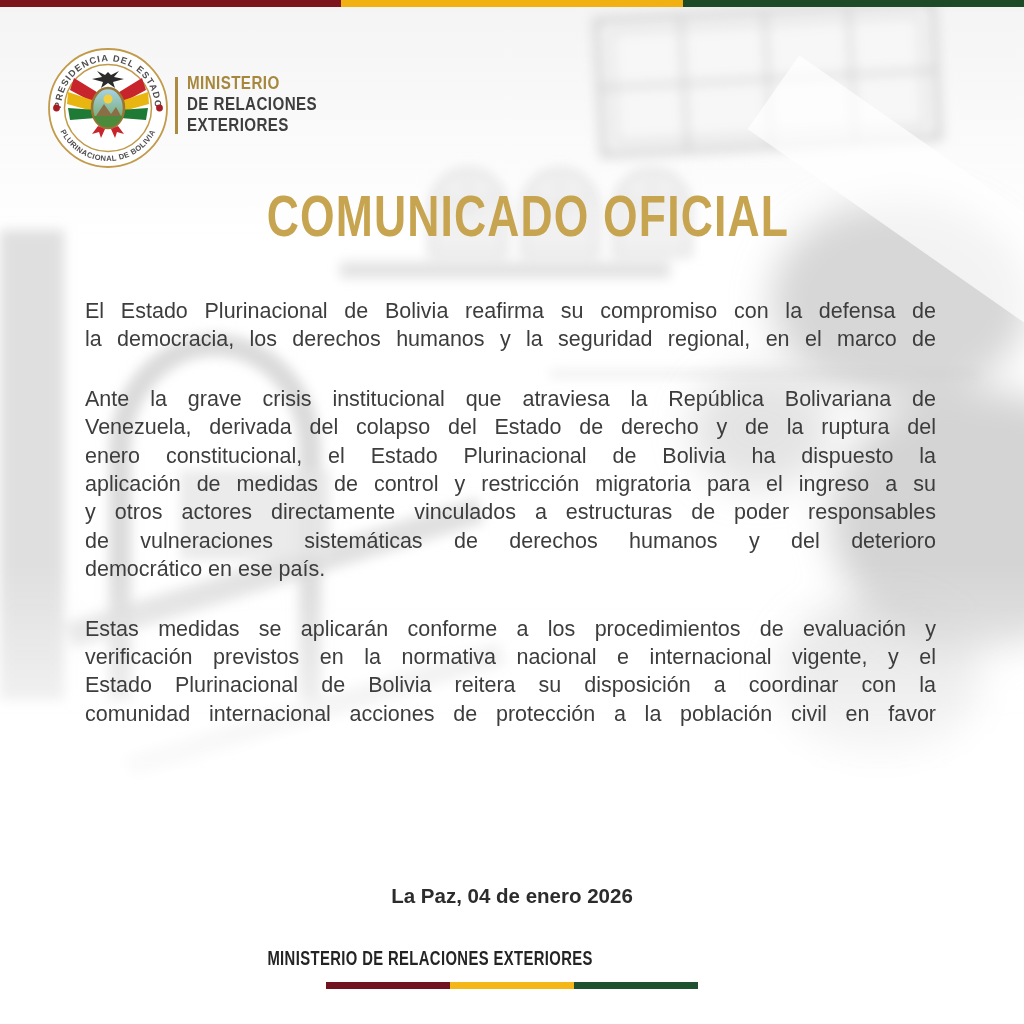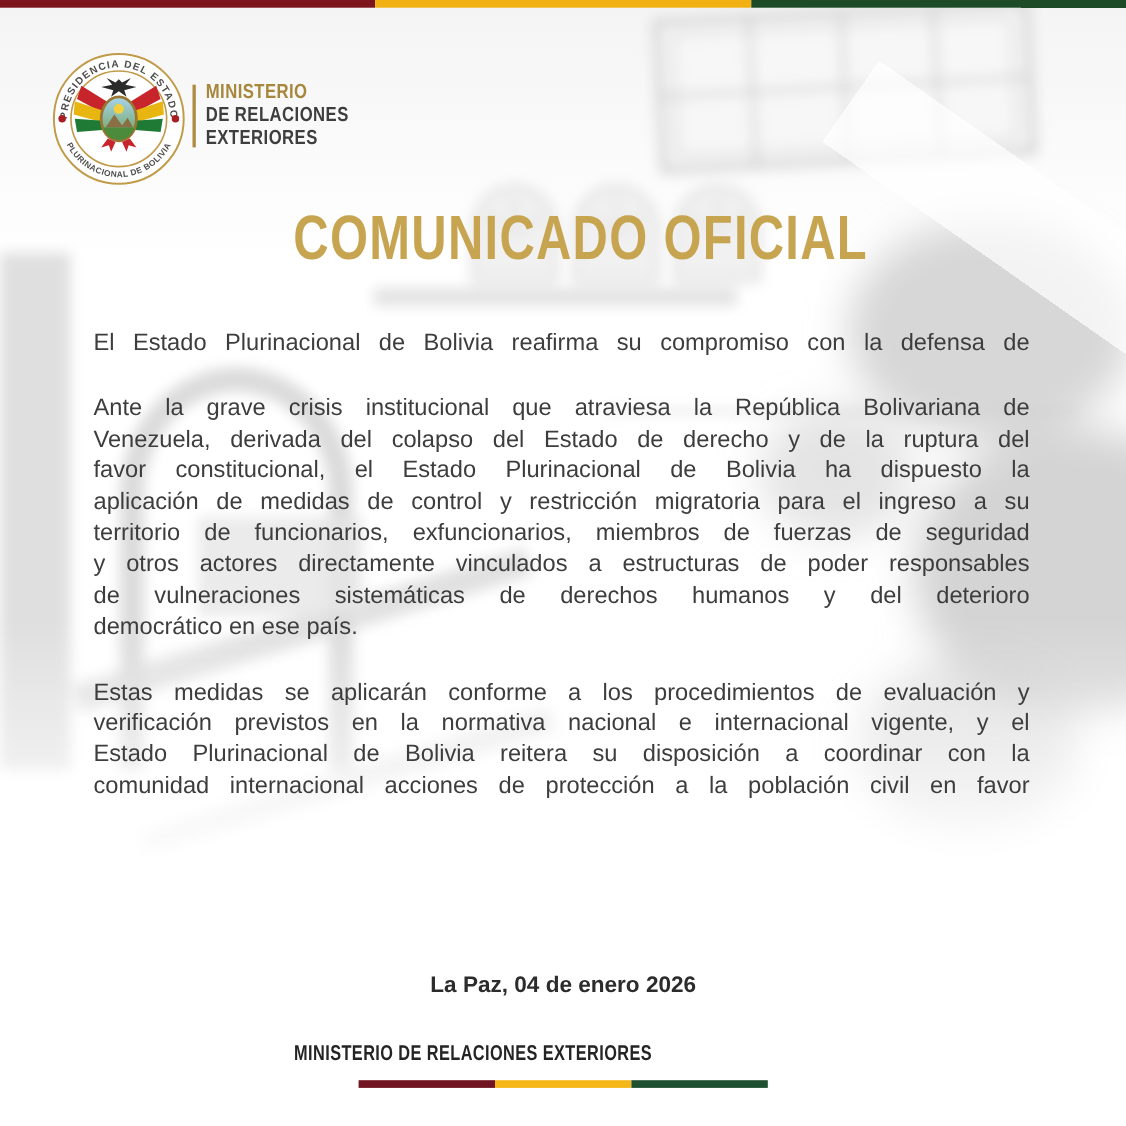--- a/index.html
+++ b/index.html
@@ -158,27 +158,27 @@
   <div class="wm-line">EXTERIORES</div>
 </div>
 
 <div class="layer title">
   <span class="title-inner" style="color: rgb(199, 164, 80);">COMUNICADO OFICIAL</span>
 </div>
 
 <div class="layer bodytext">
   <div class="para">
     <div class="bl">El Estado Plurinacional de Bolivia reafirma su compromiso con la defensa de</div>
+    <div class="bl">la democracia, los derechos humanos y la seguridad regional, en el marco de</div>
   </div>
   <div class="para">
     <div class="bl">Ante la grave crisis institucional que atraviesa la República Bolivariana de</div>
     <div class="bl">Venezuela, derivada del colapso del Estado de derecho y de la ruptura del</div>
-    <div class="bl">favor constitucional, el Estado Plurinacional de Bolivia ha dispuesto la</div>
+    <div class="bl">enero constitucional, el Estado Plurinacional de Bolivia ha dispuesto la</div>
     <div class="bl">aplicación de medidas de control y restricción migratoria para el ingreso a su</div>
-    <div class="bl">territorio de funcionarios, exfuncionarios, miembros de fuerzas de seguridad</div>
     <div class="bl">y otros actores directamente vinculados a estructuras de poder responsables</div>
     <div class="bl">de vulneraciones sistemáticas de derechos humanos y del deterioro</div>
     <div class="bl bl-last">democrático en ese país.</div>
   </div>
   <div class="para">
     <div class="bl">Estas medidas se aplicarán conforme a los procedimientos de evaluación y</div>
     <div class="bl">verificación previstos en la normativa nacional e internacional vigente, y el</div>
     <div class="bl">Estado Plurinacional de Bolivia reitera su disposición a coordinar con la</div>
     <div class="bl">comunidad internacional acciones de protección a la población civil en favor</div>
   </div>

